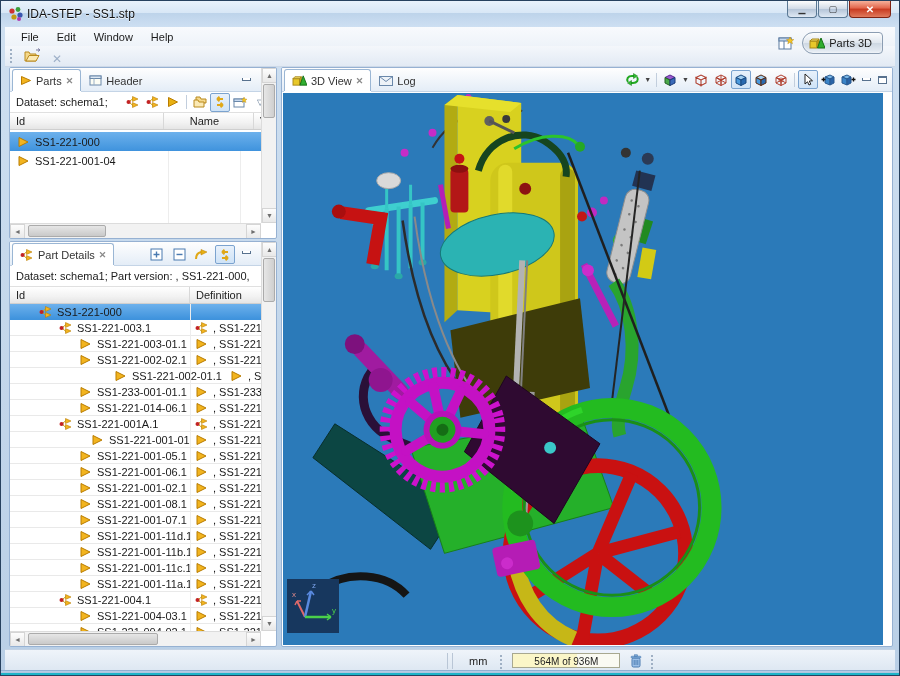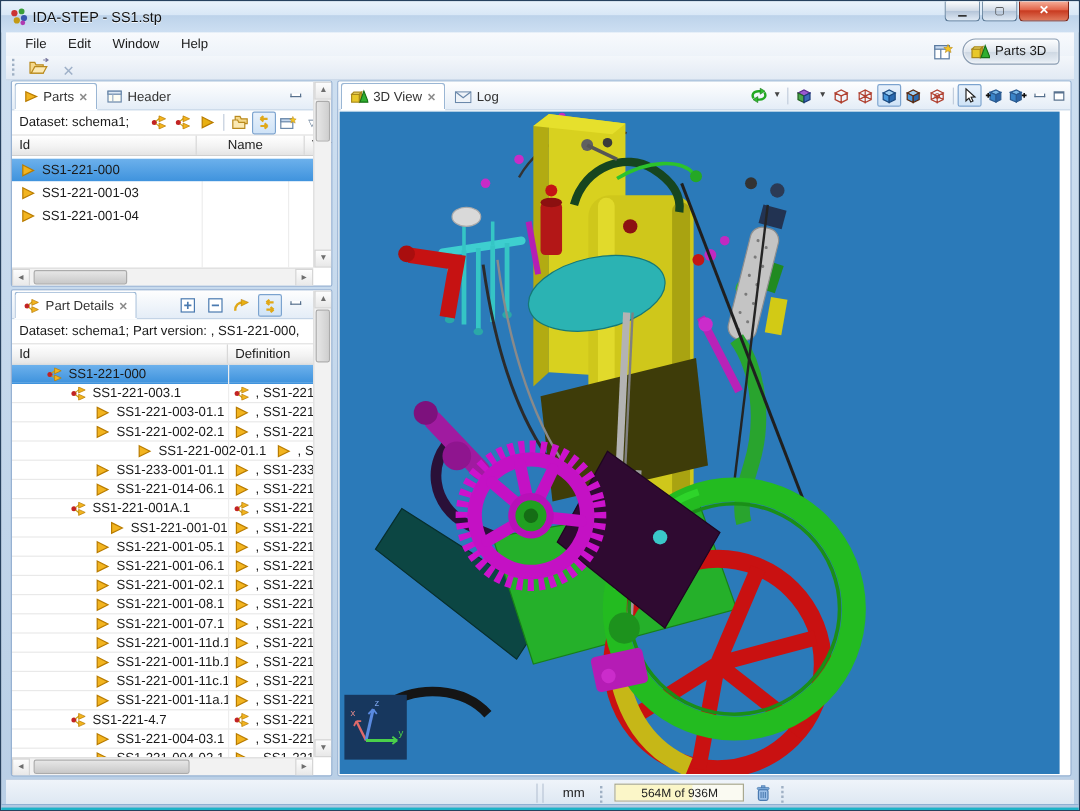--- a/index.html
+++ b/index.html
@@ -215,28 +215,20 @@
             </svg>
           </span>
           <span>SS1-221-000</span>
         </div>
         <div class="row" style="height: 19px; padding-left: 6px;">
           <span class="ricon">
             <svg width="13" height="12" viewBox="0 0 13 12">
               <path d="M2 1.5 L11 6 L2 10.5 Z" fill="#f2b41f" stroke="#b97c00"></path>
             </svg>
           </span>
-          <span>SS1-221-001-03</span>
-        </div>
-        <div class="row" style="height: 19px; padding-left: 6px;">
-          <span class="ricon">
-            <svg width="13" height="12" viewBox="0 0 13 12">
-              <path d="M2 1.5 L11 6 L2 10.5 Z" fill="#f2b41f" stroke="#b97c00"></path>
-            </svg>
-          </span>
           <span>SS1-221-001-04</span>
         </div>
       </div>
     <div class="vscroll" style="bottom:15px;">
       <div class="sb-arrow" style="top:0;">▲</div>
       <div class="sb-arrow" style="bottom:0;">▼</div>
       <div class="sb-thumb" style="top:16px;height:34px;left:1px;right:1px;"></div>
     </div>
     <div class="hscroll" style="right:15px;">
       <div class="sb-arrow" style="left:0;">◄</div>
@@ -634,21 +626,21 @@
         <div class="trow">
           <span class="tcell-id" style="width: 180px; padding-left: 48px;">
             <span class="ricon">
               <svg width="14" height="12" viewBox="0 0 14 12">
                 <circle cx="2.6" cy="6" r="2.1" fill="#c22323"></circle>
                 <path d="M4 5 L7 2.5 M4 7 L7 9.5" stroke="#caa016" fill="none"></path>
                 <path d="M6.5 0.5 L12 3 L6.5 5.5 Z" fill="#f2b41f" stroke="#b97c00" stroke-width="0.6"></path>
                 <path d="M6.5 6.5 L12 9 L6.5 11.5 Z" fill="#f2b41f" stroke="#b97c00" stroke-width="0.6"></path>
               </svg>
             </span>
-            <span>SS1-221-4.7</span>
+            <span>SS1-221-004.1</span>
           </span>
           <span class="tcell-def" style="width: 73px;">
             <span class="ricon">
               <svg width="14" height="12" viewBox="0 0 14 12">
                 <circle cx="2.6" cy="6" r="2.1" fill="#c22323"></circle>
                 <path d="M4 5 L7 2.5 M4 7 L7 9.5" stroke="#caa016" fill="none"></path>
                 <path d="M6.5 0.5 L12 3 L6.5 5.5 Z" fill="#f2b41f" stroke="#b97c00" stroke-width="0.6"></path>
                 <path d="M6.5 6.5 L12 9 L6.5 11.5 Z" fill="#f2b41f" stroke="#b97c00" stroke-width="0.6"></path>
               </svg>
             </span>

